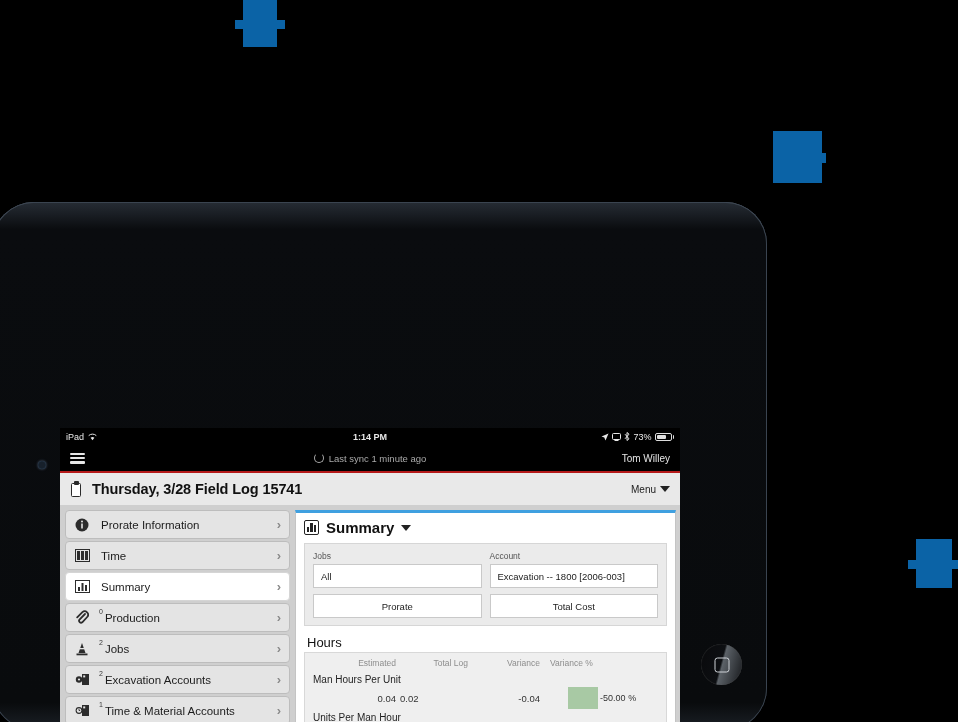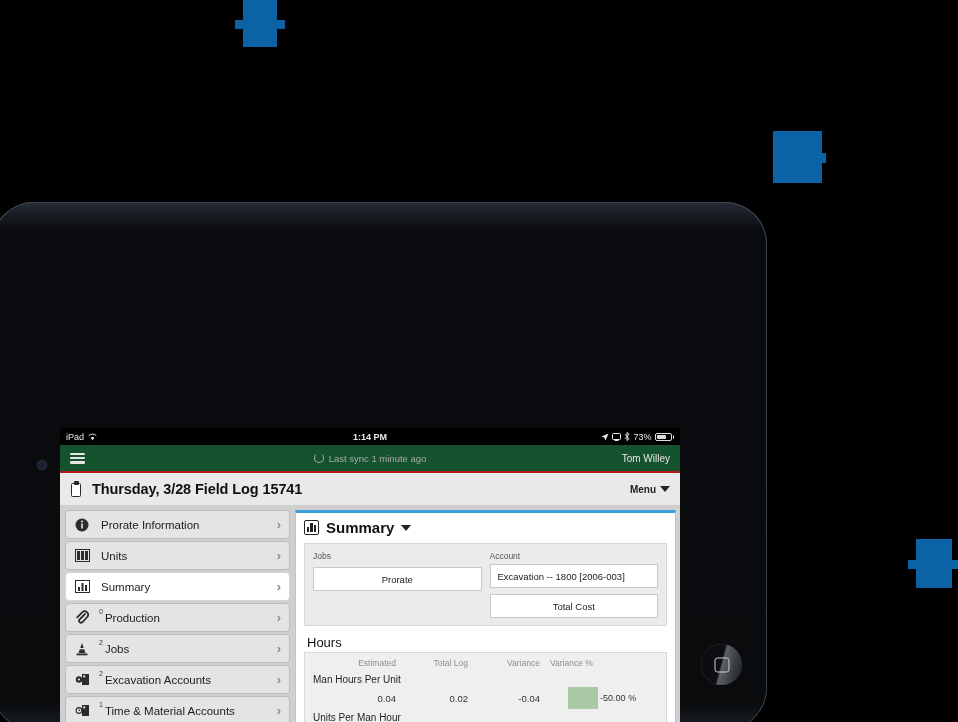--- a/index.html
+++ b/index.html
@@ -72,21 +72,21 @@
     position:absolute; left:0; right:0; text-align:center; font-weight:bold; font-size:9px;
   }
   #statusbar .right { margin-left:auto; display:flex; align-items:center; gap:3px; position:relative; z-index:2; }
   .batt { display:inline-flex; align-items:center; }
   .batt .shell { width:17px; height:8px; border:1px solid #ddd; border-radius:2px; padding:1px; }
   .batt .fill { height:100%; width:73%; background:#ddd; border-radius:1px; display:block; }
   .batt .cap { width:1.5px; height:4px; background:#ddd; margin-left:1px; border-radius:0 1px 1px 0; }
 
   
   #navbar {
-    height:28px; background:#14532d;
+    height:28px; background:#000000;
     border-bottom:2px solid #b51a1a;
     display:flex; align-items:center; padding:0 10px; position:relative;
     color:#d8d8d8; font-size:10px;
   }
   #hamburger { width:15px; height:11px; display:flex; flex-direction:column; justify-content:space-between; cursor:pointer; }
   #hamburger span { display:block; height:2.2px; background:#e6e6e6; border-radius:1px; }
   #navbar .sync {
     position:absolute; left:0; right:0; text-align:center; color:#aaa; font-size:9.5px;
     display:flex; align-items:center; justify-content:center; gap:5px; pointer-events:none;
   }
@@ -100,21 +100,21 @@
   #titlebar {
     height:33px; background:#e9e9e9; border-bottom:1px solid #cfcfcf;
     display:flex; align-items:center; padding:0 10px; gap:9px;
   }
   #titlebar .doc-icon { width:13px; height:16px; position:relative; flex:none; }
   #titlebar .doc-icon .page { position:absolute; left:1px; top:2px; width:10px; height:14px;
     border:1.6px solid #2a2a2a; border-radius:1.5px; background:#fff; }
   #titlebar .doc-icon .clip { position:absolute; left:4px; top:0px; width:5px; height:4px;
     background:#2a2a2a; border-radius:1px; }
   #title-text { font-size:14.5px; font-weight:bold; color:#111; letter-spacing:-0.1px; }
-  #menu-button { margin-left:auto; display:flex; align-items:center; gap:4px; font-size:10px; color:#222; cursor:pointer;font-weight:bold; }
+  #menu-button { margin-left:auto; display:flex; align-items:center; gap:4px; font-size:10px; color:#222; cursor:pointer; }
   .caret-down { width:0;height:0;border-left:5px solid transparent;border-right:5px solid transparent;border-top:6px solid #222; }
 
   
   #content { display:flex; height:calc(464px - 17px - 28px - 33px); background:#cfcfcf; }
 
   
   #sidebar {
     width:235px; background:#cfcfcf; padding:4px 5px 0 5px; overflow:hidden; flex:none;
   }
   .nav-item {
@@ -162,21 +162,21 @@
   .dtable { background:#efefef; border:1px solid #d8d8d8; padding:3px 0 6px 0; position:relative; }
   .dhead { display:flex; font-size:8.5px; color:#8d8d8d; padding:2px 0 4px 0; }
   .dhead .c-est  { width:95px; text-align:right; padding-right:4px; }
   .dhead .c-fl   { width:72px; text-align:right; padding-right:4px; }
   .dhead .c-var  { width:72px; text-align:right; padding-right:4px; }
   .dhead .c-pct  { padding-left:6px; }
 
   .grp-label { font-size:10px; color:#1f1f1f; padding:2px 0 1px 8px; }
   .drow { display:flex; align-items:center; height:24px; position:relative; }
   .drow .c-est { width:95px; text-align:right; padding-right:4px; font-size:9.5px; color:#333; }
-  .drow .c-fl  { width:72px; text-align:right; padding-right:4px; font-size:9.5px; color:#333; }
+  .drow .c-fl  { width:72px; padding-right:4px; font-size:9.5px; color:#333; }
   .drow .c-var { width:72px; text-align:right; padding-right:4px; font-size:9.5px; color:#333; }
   .barzone { position:relative; flex:1; height:24px; }
   .bar { position:absolute; top:1px; height:22px; }
   .bar.neg { background:#a8c9a4; }
   .outtxt { position:absolute; top:50%; transform:translateY(-50%); font-size:9px; color:#333; white-space:nowrap; }
 </style>
 </head>
 <body>
 
 <div id="stage">
@@ -276,21 +276,21 @@
           <div class="nav-item">
             <span class="ic">
               <svg width="15" height="13" viewBox="0 0 15 13">
                   <rect x="0.5" y="0.5" width="14" height="12" stroke="currentColor" fill="none"></rect>
                   <rect x="2" y="2" width="3" height="9" fill="currentColor"></rect>
                   <rect x="6" y="2" width="3" height="9" fill="currentColor"></rect>
                   <rect x="10" y="2" width="3" height="9" fill="currentColor"></rect>
                 </svg>
             </span>
             <span class="badge"></span>
-            <span class="lbl">Units</span>
+            <span class="lbl">Time</span>
             <span class="chev">›</span>
           </div>
 
           <div class="nav-item active">
             <span class="ic">
               <svg width="15" height="13" viewBox="0 0 15 13">
                   <rect x="0.5" y="0.5" width="14" height="12" stroke="currentColor" fill="none"></rect>
                   <rect x="3" y="7" width="2" height="4" fill="currentColor"></rect>
                   <rect x="6.5" y="3" width="2" height="8" fill="currentColor"></rect>
                   <rect x="10" y="5" width="2" height="6" fill="currentColor"></rect>
@@ -365,20 +365,21 @@
                   <i class="b2"></i>
                   <i class="b3"></i>
               </span>
               <span id="panel-title">Summary</span>
               <span class="caret-down"></span>
             </div>
 
             <div id="filters">
               <div class="fcol">
                 <div class="flabel">Jobs</div>
+                <div class="fbox">All</div>
                 <div class="fbtn">Prorate</div>
               </div>
               <div class="fcol">
                 <div class="flabel">Account</div>
                 <div class="fbox">Excavation -- 1800 [2006-003]</div>
                 <div class="fbtn">Total Cost</div>
               </div>
             </div>
 
             <div class="section-title">Hours</div>

